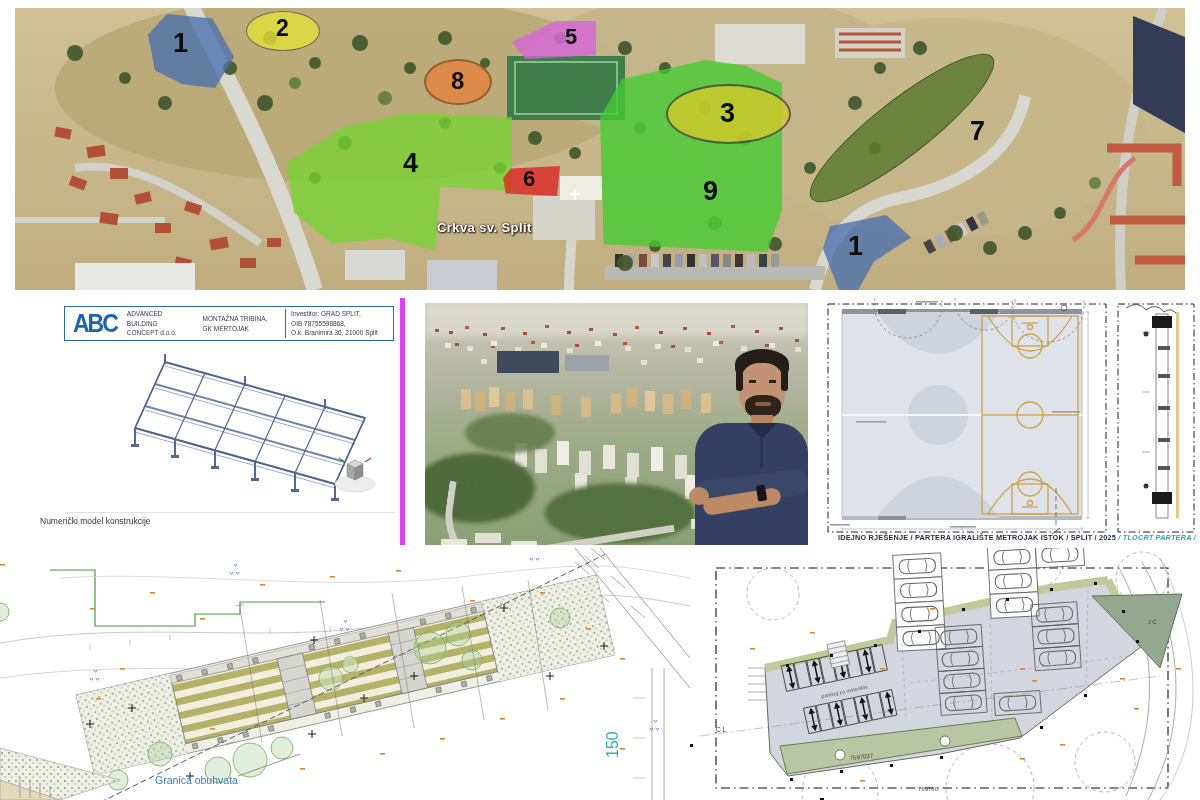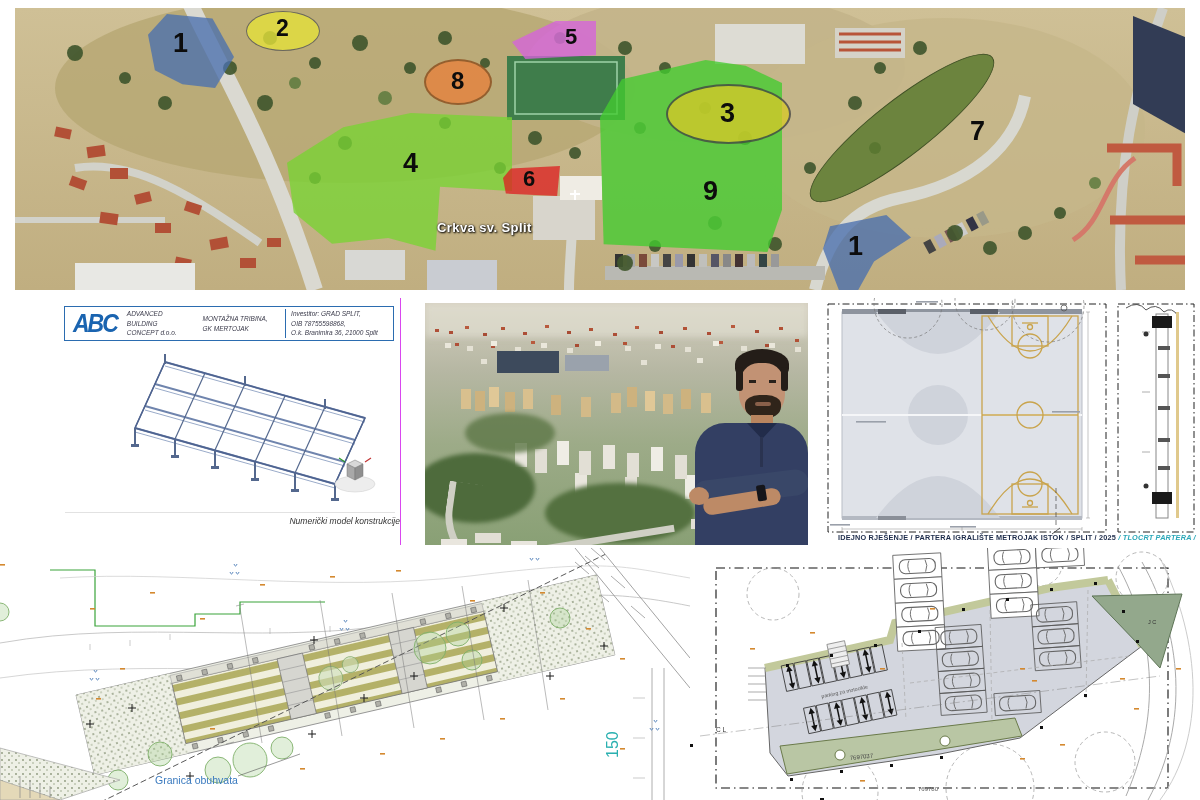--- a/index.html
+++ b/index.html
@@ -8,27 +8,27 @@
   .abs{position:absolute;}
   
   #aerial{left:15px;top:8px;width:1170px;height:282px;overflow:hidden;background:#c9b98c;}
   .zone-shape{position:absolute;width:100%;height:100%;opacity:.78;}
   .zone-num{position:absolute;font-weight:bold;color:#0c0c0c;font-size:27px;line-height:1;
             font-family:"Liberation Sans",sans-serif;}
   #place-label{position:absolute;color:#fff;font-weight:bold;font-size:13px;
                text-shadow:0 0 2px #000,1px 1px 2px #000;letter-spacing:.4px;}
   
   .panel{position:absolute;background:#fff;}
-  #doc-page{left:40px;top:298px;width:360px;height:247px;border-right:1px solid #d946ef;font-style:italic;}
+  #doc-page{left:40px;top:298px;width:360px;height:247px;border-right:5px solid #d946ef;}
   #doc-header{position:absolute;left:24px;top:8px;width:328px;height:33px;border:1.5px solid #2b6cb0;
               background:#fff;display:flex;align-items:center;}
   #doc-logo{font-weight:900;font-size:23px;color:#1a64b0;letter-spacing:-2px;
             transform:scaleY(1.12);margin:0 10px 0 8px;}
   .doc-col{font-size:6.5px;color:#3a3a4a;line-height:1.45;}
-  #doc-caption{position:absolute;left:0;top:218px;width:360px;text-align:right;
+  #doc-caption{position:absolute;left:0;top:218px;width:360px;text-align:left;
                font-size:8.5px;color:#333;}
   #photo{left:425px;top:303px;width:383px;height:242px;overflow:hidden;
          background:linear-gradient(180deg,#d2cdbd 0%,#b6b7a3 28%,#9dab88 58%,#89a075 100%);}
   #courts{left:820px;top:298px;width:380px;height:247px;background:#fff;}
   #courts-caption{position:absolute;left:838px;top:533px;width:352px;text-align:center;
                   font-size:7.3px;font-weight:bold;color:#1c2b4a;letter-spacing:.2px;white-space:nowrap;}
   #courts-caption .accent{font-style:italic;}
   
   .dotlayer{position:absolute;width:4px;height:3px;}
   .blob{position:absolute;border-radius:50%;filter:blur(2px);}

